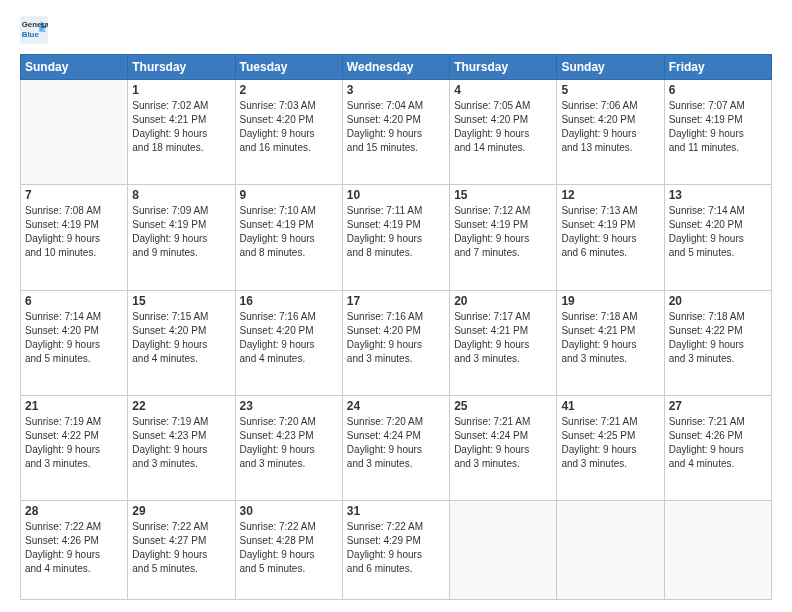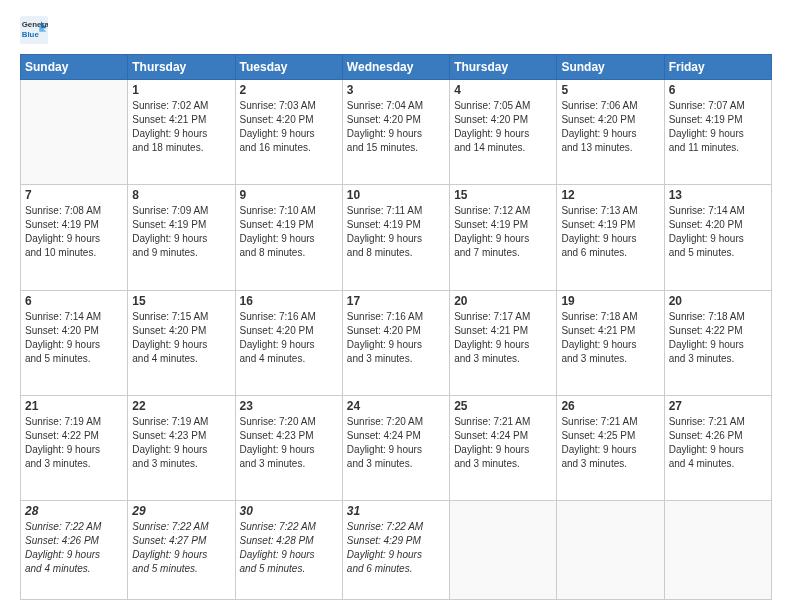--- a/index.html
+++ b/index.html
@@ -79,21 +79,20 @@
       display: block;
       margin-bottom: 2px;
     }
     .day-info {
       font-size: 10px;
       line-height: 1.4;
       color: #333;
     }
     .last-row td {
       height: 70px;
-      font-style: italic;
     }
   </style>
 </head>
 <body>
 
 <div class="page">
   <div class="header">
     <div class="logo">
       <svg class="logo-icon" viewBox="0 0 32 32">
         <rect x="0" y="0" width="32" height="32" rx="3" fill="#1a6fbb" opacity="0.1"></rect>
@@ -224,21 +223,21 @@
           </td>
           <td>
             <span class="day-number">24</span>
             <div class="day-info">Sunrise: 7:20 AM<br>Sunset: 4:24 PM<br>Daylight: 9 hours<br>and 3 minutes.</div>
           </td>
           <td>
             <span class="day-number">25</span>
             <div class="day-info">Sunrise: 7:21 AM<br>Sunset: 4:24 PM<br>Daylight: 9 hours<br>and 3 minutes.</div>
           </td>
           <td>
-            <span class="day-number">26</span>
+            <span class="day-number">41</span>
             <div class="day-info">Sunrise: 7:21 AM<br>Sunset: 4:25 PM<br>Daylight: 9 hours<br>and 3 minutes.</div>
           </td>
           <td>
             <span class="day-number">27</span>
             <div class="day-info">Sunrise: 7:21 AM<br>Sunset: 4:26 PM<br>Daylight: 9 hours<br>and 4 minutes.</div>
           </td>
         </tr>
         <tr class="last-row">
           <td>
             <span class="day-number">28</span>

